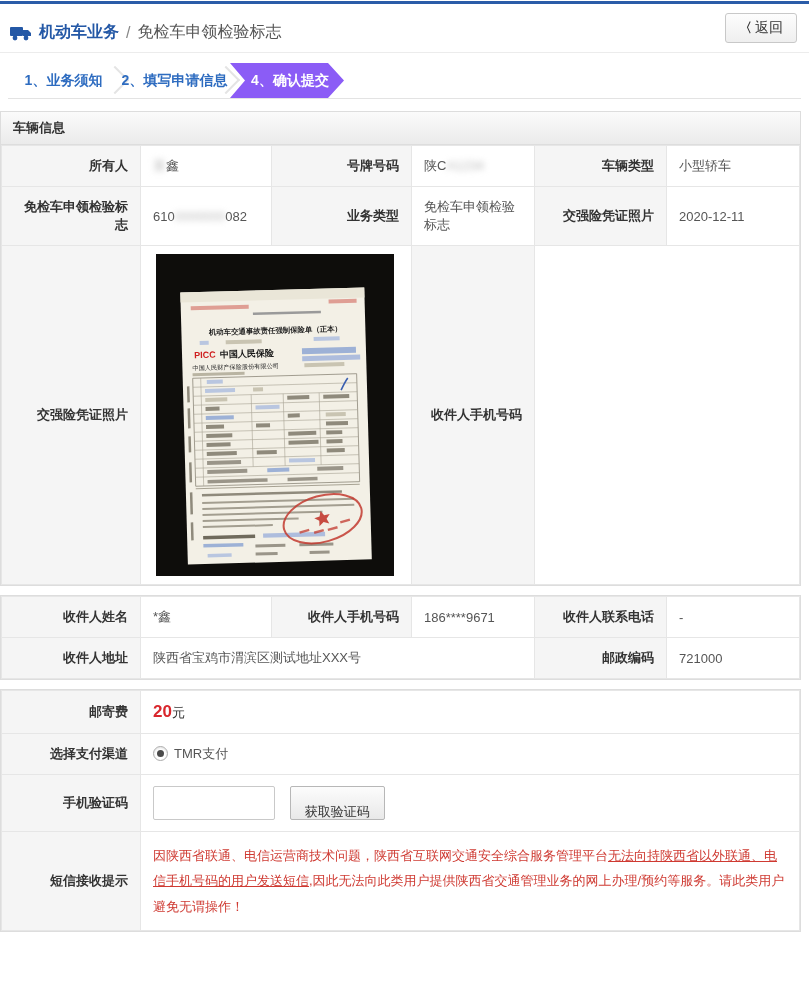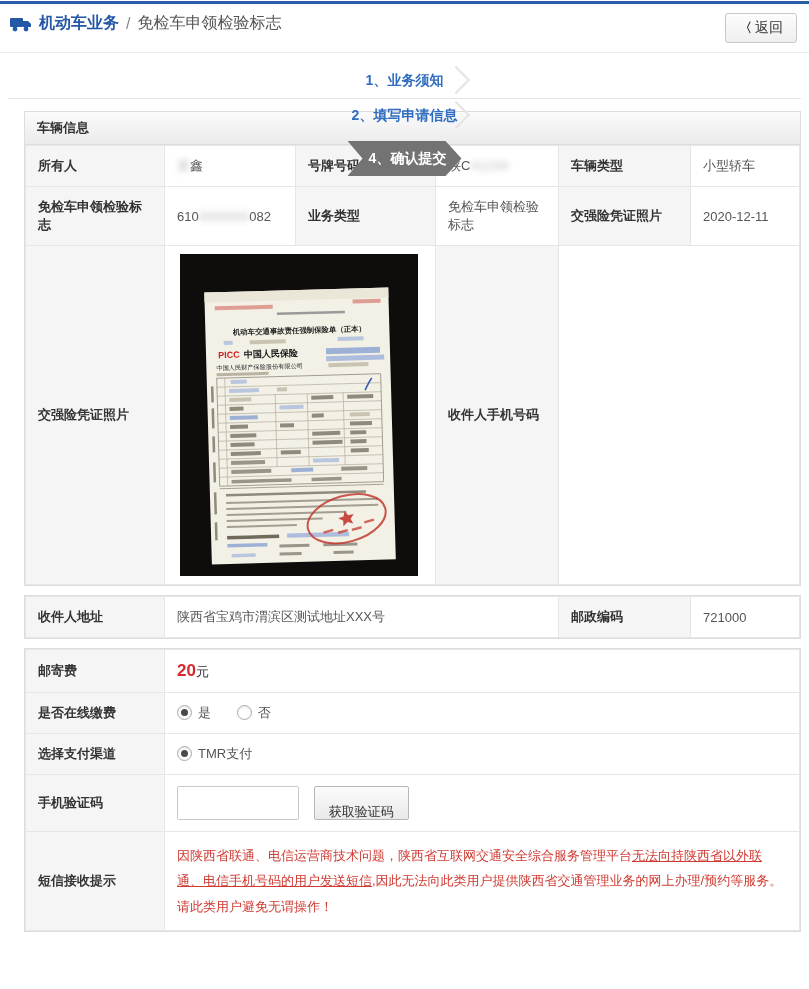--- a/index.html
+++ b/index.html
@@ -6,69 +6,69 @@
   html,body { margin:0; padding:0; background:#fff; }
   body {
     width:809px; min-height:989px; margin:0 auto;
     font-family:"Liberation Sans","DejaVu Sans",sans-serif;
     font-size:13px; color:#333;
   }
   .top-line { height:3px; background:#2a5ca8; margin-top:1px; }
 
   
   .page-header {
-    display:flex; align-items:flex-start; justify-content:space-between;
+    display:flex; align-items:flex-end; justify-content:space-between;
     padding:9px 12px 9px 10px; border-bottom:1px solid #ececec;
   }
   .ph-left { display:flex; align-items:center; gap:7px; font-size:16px; color:#555; }
   .ph-brand { color:#2458a6; font-weight:bold; }
   .ph-sep { color:#888; }
   .ph-sub { color:#555; }
   .back-btn {
     display:inline-flex; align-items:center; gap:3px;
     border:1px solid #c8c8c8; border-radius:3px;
     background:linear-gradient(#fdfdfd,#efefef);
     padding:5px 13px; font-size:14px; color:#333; cursor:pointer;
   }
   .back-chevron { font-size:13px; font-weight:bold; }
 
   
   .steps-wrap { margin:10px 8px 12px 8px; border-bottom:1px solid #e3e3e3; }
-  .steps { display:flex; height:35px; align-items:center;flex-direction:column; }
+  .steps { display:flex; height:35px; align-items:flex-end; }
   .step {
     width:111px; text-align:center; line-height:35px;
     color:#2e6cc0; font-weight:bold; font-size:14px;
     position:relative; cursor:pointer; white-space:nowrap;
   }
   .step .sep {
     position:absolute; right:-6px; top:7px; width:20px; height:20px;
     border-top:2px solid #e4e4e4; border-right:2px solid #e4e4e4;
     transform:rotate(45deg); pointer-events:none;
   }
   .step.active {
-    width:114px; background:#737373; color:#fff;
+    width:114px; background:#8b5cf6; color:#fff;
     clip-path:polygon(0 0, calc(100% - 16px) 0, 100% 50%, calc(100% - 16px) 100%, 0 100%, 15px 50%);
     padding-left:6px;
     margin-top:8px;
   }
 
   
-  .panel { margin:0 8px 9px 24px; border:1px solid #ddd; }
+  .panel { margin:0 8px 9px 0; border:1px solid #ddd; }
   .panel-heading {
     background:linear-gradient(#fbfbfb,#ebebeb);
     border-bottom:1px solid #ddd;
     padding:7px 12px; font-weight:bold; color:#333; font-size:13px;
   }
   table { width:100%; border-collapse:collapse; table-layout:fixed; }
   td {
     border:1px solid #e6e6e6; padding:11px 12px;
     font-size:13px; color:#555; background:#fff; vertical-align:middle;
     overflow:hidden;
   }
-  td.lbl { background:#f5f5f5; text-align:left; font-weight:bold; color:#333; }
+  td.lbl { background:#f5f5f5; text-align:right; font-weight:bold; color:#333; }
   .blur { filter:blur(3px); color:#b9b9b9; user-select:none; }
 
   
   td.photo-cell { padding:8px 0 8px 15px; }
   .insurance-photo { width:238px; height:322px; display:block; }
 
   
   .fee-amount { color:#d9262c; font-weight:bold; font-size:17px; }
   .fee-unit { color:#333; font-size:13px; }
   .radio {
@@ -292,20 +292,28 @@
   <table>
     <colgroup>
         <col style="width:139px">
         <col style="width:131px">
         <col style="width:140px">
         <col style="width:123px">
         <col style="width:132px">
         <col>
       </colgroup>
     <tbody>
+        <tr>
+      <td class="lbl">收件人姓名</td>
+      <td>*鑫</td>
+      <td class="lbl">收件人手机号码</td>
+      <td>186****9671</td>
+      <td class="lbl">收件人联系电话</td>
+      <td>-</td>
+    </tr>
     <tr>
       <td class="lbl">收件人地址</td>
       <td colspan="3">陕西省宝鸡市渭滨区测试地址XXX号</td>
       <td class="lbl">邮政编码</td>
       <td>721000</td>
     </tr>
   </tbody>
     </table>
 </div>
 
@@ -316,27 +324,20 @@
         <col>
       </colgroup>
     <tbody>
         <tr>
       <td class="lbl">邮寄费</td>
       <td>
         <span class="fee-amount">20</span><span class="fee-unit">元</span>
       </td>
     </tr>
     <tr>
-      <td class="lbl">是否在线缴费</td>
-      <td>
-        <label class="radio-opt"><span class="radio checked"></span><span>是</span></label>
-        <label class="radio-opt"><span class="radio"></span><span>否</span></label>
-      </td>
-    </tr>
-    <tr>
       <td class="lbl">选择支付渠道</td>
       <td>
         <label class="radio-opt"><span class="radio checked"></span><span>TMR支付</span></label>
       </td>
     </tr>
     <tr>
       <td class="lbl">手机验证码</td>
       <td>
         <input class="captcha-input" type="text" value="" style="">
         <button class="captcha-btn">获取验证码</button>

